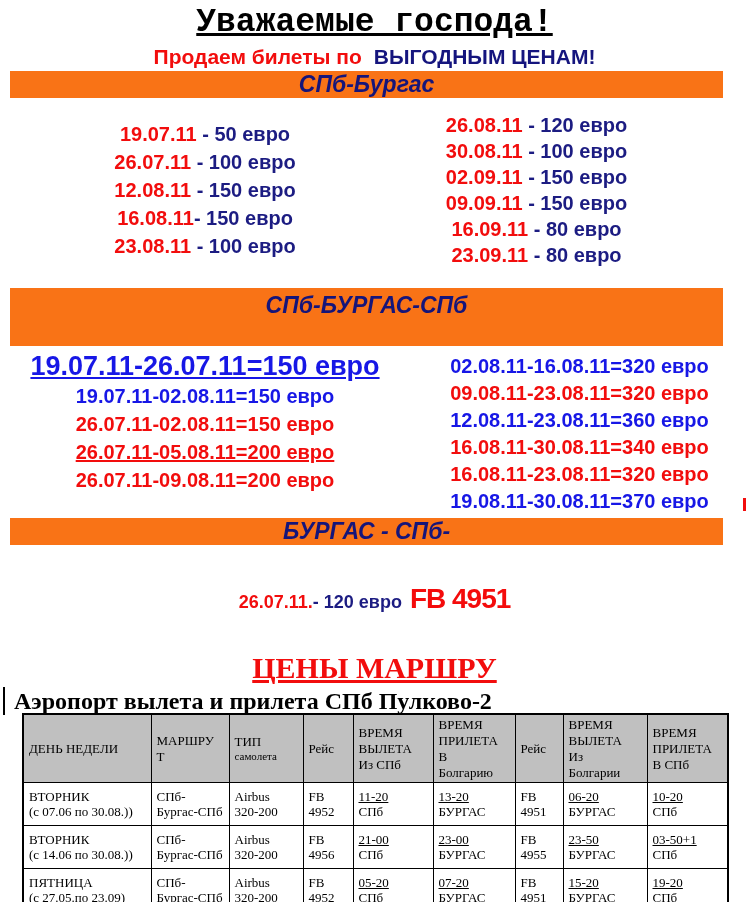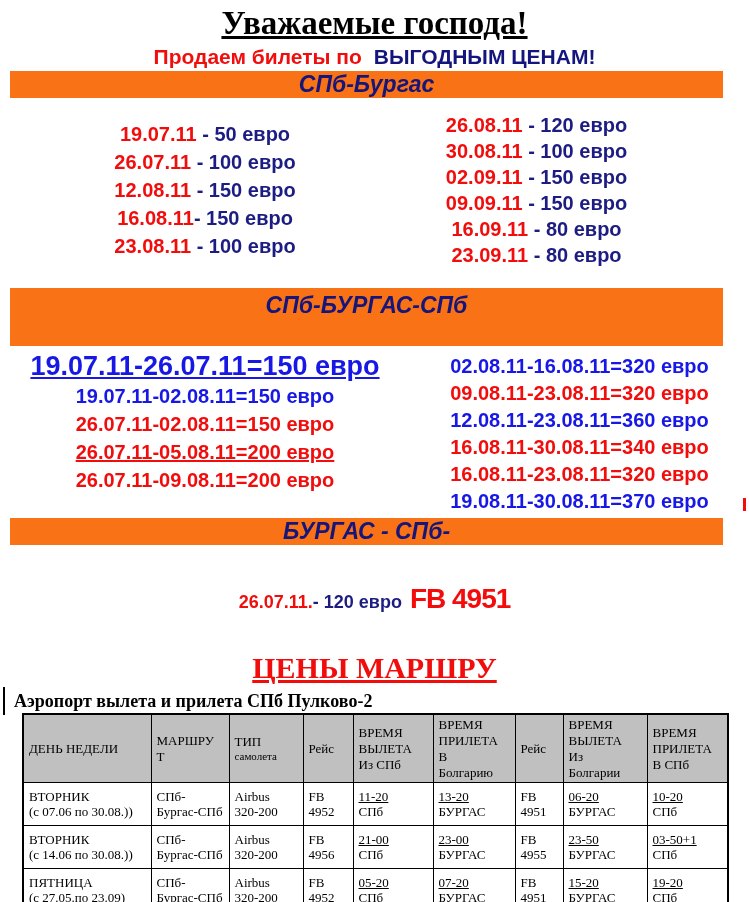--- a/index.html
+++ b/index.html
@@ -1,19 +1,19 @@
 <!DOCTYPE html>
 <html><head>
 <meta charset="utf-8">
 <style>
   html,body{margin:0;padding:0;background:#fff}
   body{width:749px;height:902px;position:relative;font-family:"Liberation Sans",sans-serif;overflow:hidden}
   .page{position:relative;width:749px;height:902px}
 
-  .title{margin:6px 0 0;text-align:center;font-family:Liberation Serif, serif;
+  .title{margin:6px 0 0;text-align:center;font-family:Liberation Mono, monospace;
          font-weight:bold;font-size:33px;line-height:34px;color:#000;text-decoration:underline}
   .subtitle{margin-top:6px;text-align:center;font-weight:bold;font-size:21px;line-height:22px;white-space:pre}
   .subtitle .lead{color:#f20d0d}
   .subtitle .emph{color:#15157e;margin-left:12px}
 
   .banner{margin:3px 26px 4px 10px;background:#f97316;text-align:center;
           font-style:italic;font-weight:bold;font-size:23px;color:#15157a;
           height:27px;line-height:27px}
   .banner.tall{height:58px;line-height:34px;margin-top:20px}
 
@@ -39,21 +39,21 @@
   .blue{color:#1717e6}
   .u{text-decoration:underline}
 
   .fbline{margin-top:39px;height:30px;line-height:30px;text-align:center;font-weight:bold;font-size:18px;white-space:pre}
   .fbline .flight{font-size:28px;letter-spacing:-1px;margin-left:8px;color:#f40b0b}
 
   .netto{margin:36px 0 0;text-align:center;font-family:"Liberation Serif",serif;
          font-weight:bold;font-size:30px;line-height:36px;color:#f20d0d;text-decoration:underline}
 
   .airport{margin-top:3px;position:relative;padding-left:14px;height:24px;line-height:24px;
-           font-family:"Liberation Serif",serif;font-weight:bold;font-size:18px;color:#000}
+           font-family:"Liberation Serif",serif;font-weight:bold;font-size:24px;color:#000}
   .airport .bar{position:absolute;left:3px;top:-2px;width:2px;height:28px;background:#000}
 
   table.sched{border-collapse:collapse;margin-left:22px;table-layout:fixed;width:705px;
               font-family:"Liberation Serif",serif;font-size:13px;color:#000;border:2px solid #000}
   table.sched td,table.sched th{border:1px solid #000;vertical-align:middle;padding:2px 5px;
               font-weight:normal;text-align:left;white-space:pre-line;line-height:1.22;overflow:hidden}
   table.sched thead th{background:#c0c0c0;height:54px}
   table.sched tbody td{height:38px}
   .tsub{font-size:11px}
   .tt{text-decoration:underline}

